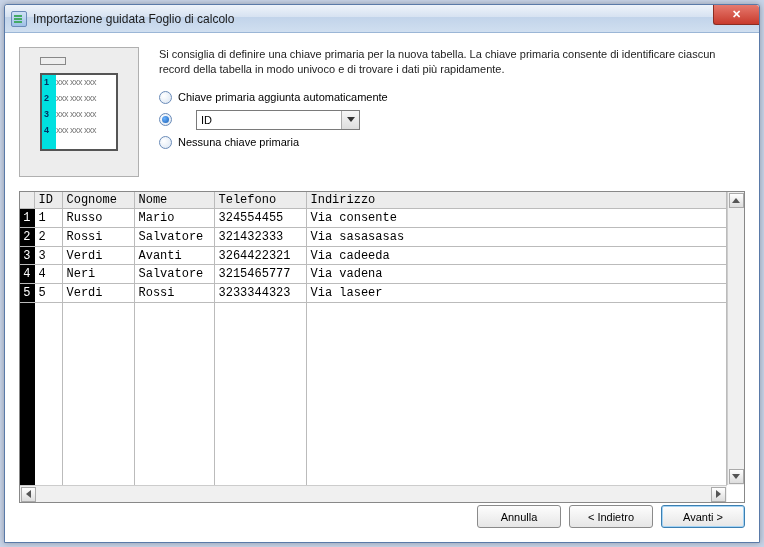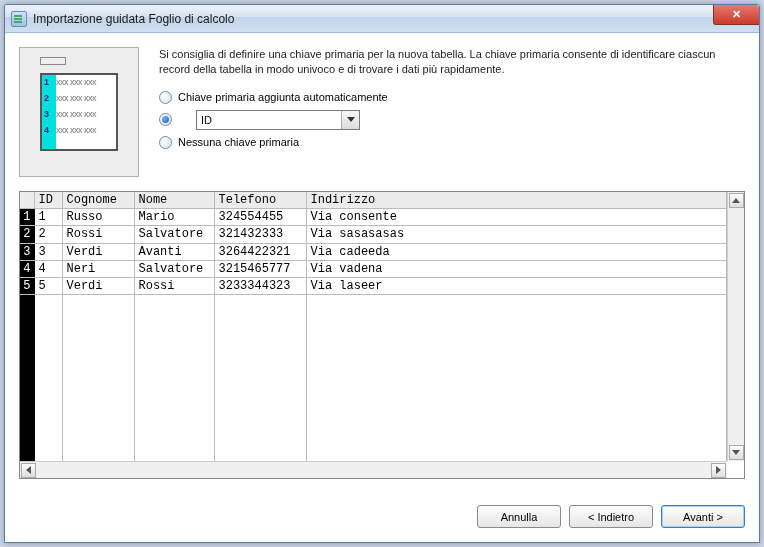--- a/index.html
+++ b/index.html
@@ -182,21 +182,21 @@
   }
   .grid td.rownum{
     background:#000;color:#fff;width:14px;text-align:center;padding:0;
     border-right:1px solid #000;
   }
   .grid th.rownum-h{background:#ececec;width:14px;}
   .grid td.idcell{background:#fff;width:24px;}
   .grid .spacer td{height:180px;border-bottom:none;}
   .grid .spacer td.rownum{background:#000;}
   .footer{
-    padding:26px 0 0 0;
+    padding:2px 0 0 0;
     display:flex;
     justify-content:flex-end;
     gap:8px;
   }
   .btn{
     width:84px;height:23px;
     background:linear-gradient(to bottom,#fdfdfd,#e6e6e6);
     border:1px solid #8a8a8a;
     border-radius:3px;
     font-size:11px;

